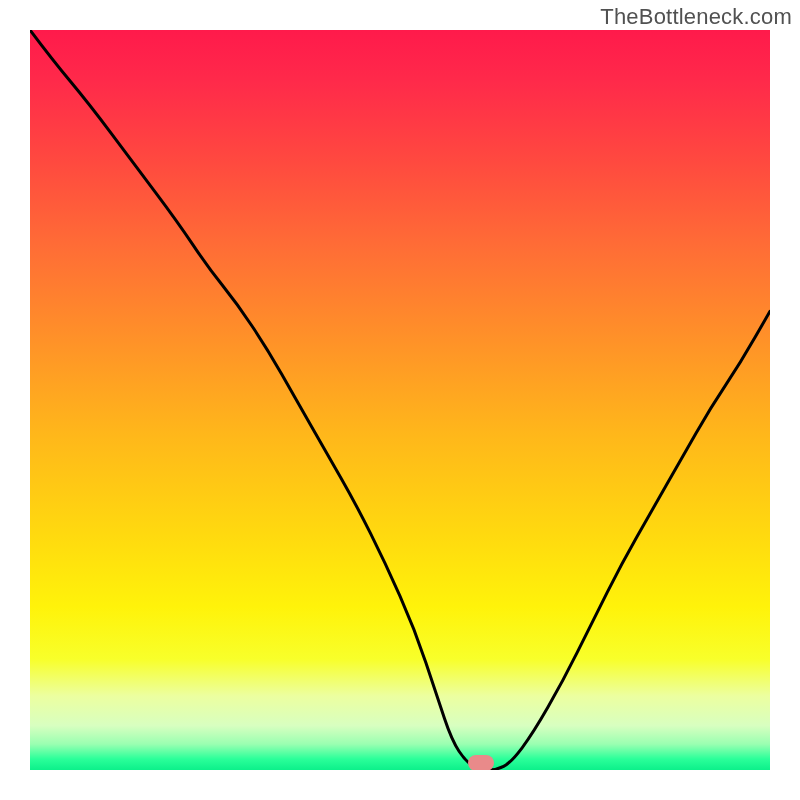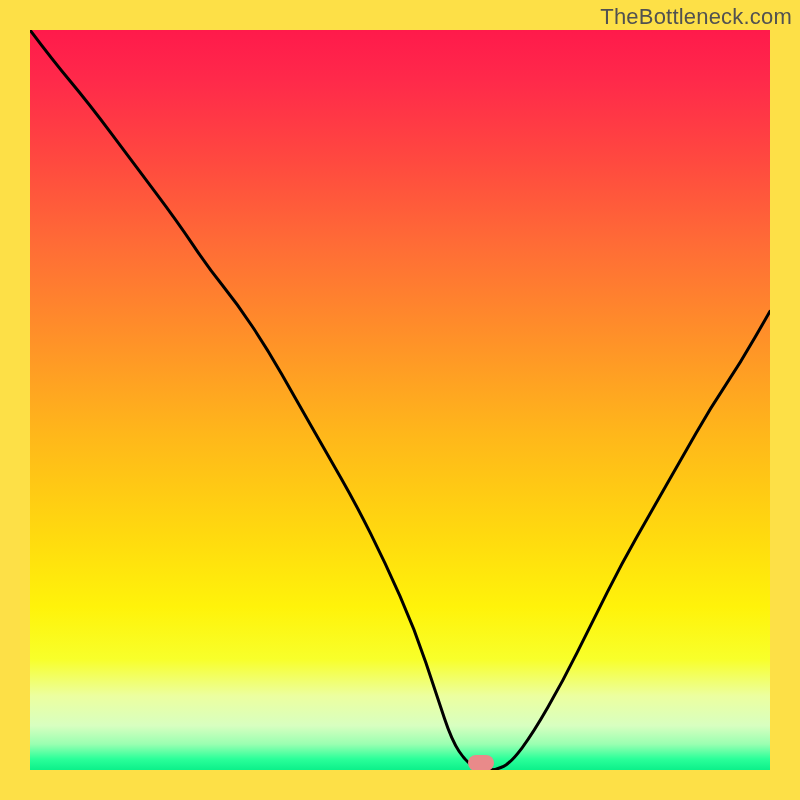--- a/index.html
+++ b/index.html
@@ -10,21 +10,21 @@
     background: #000;
     font-family: Arial, Helvetica, sans-serif;
     overflow: hidden;
   }
   .frame {
     position: absolute;
     left: 0;
     top: 0;
     width: 800px;
     height: 800px;
-    background: #fde047;
+    background: #ffffff;
   }
   .plot {
     position: absolute;
     left: 30px;
     top: 30px;
     width: 740px;
     height: 740px;
     overflow: hidden;
   }
   .gradient {

